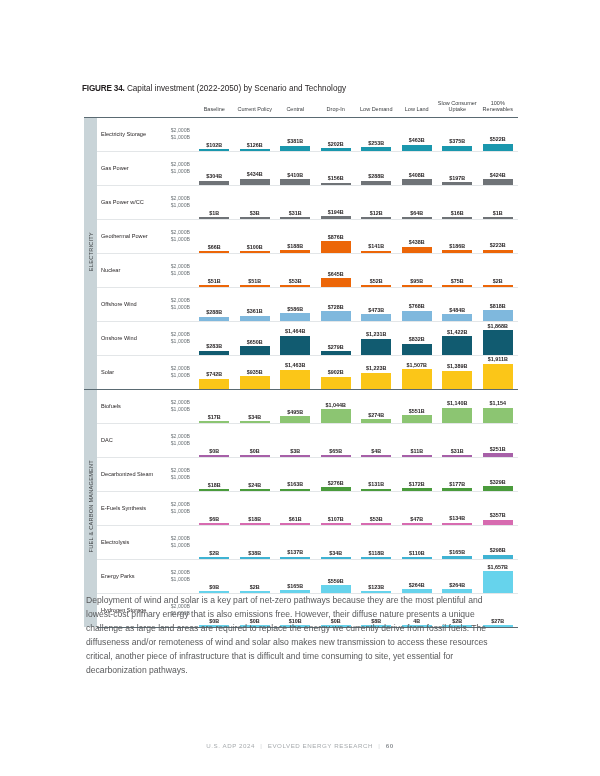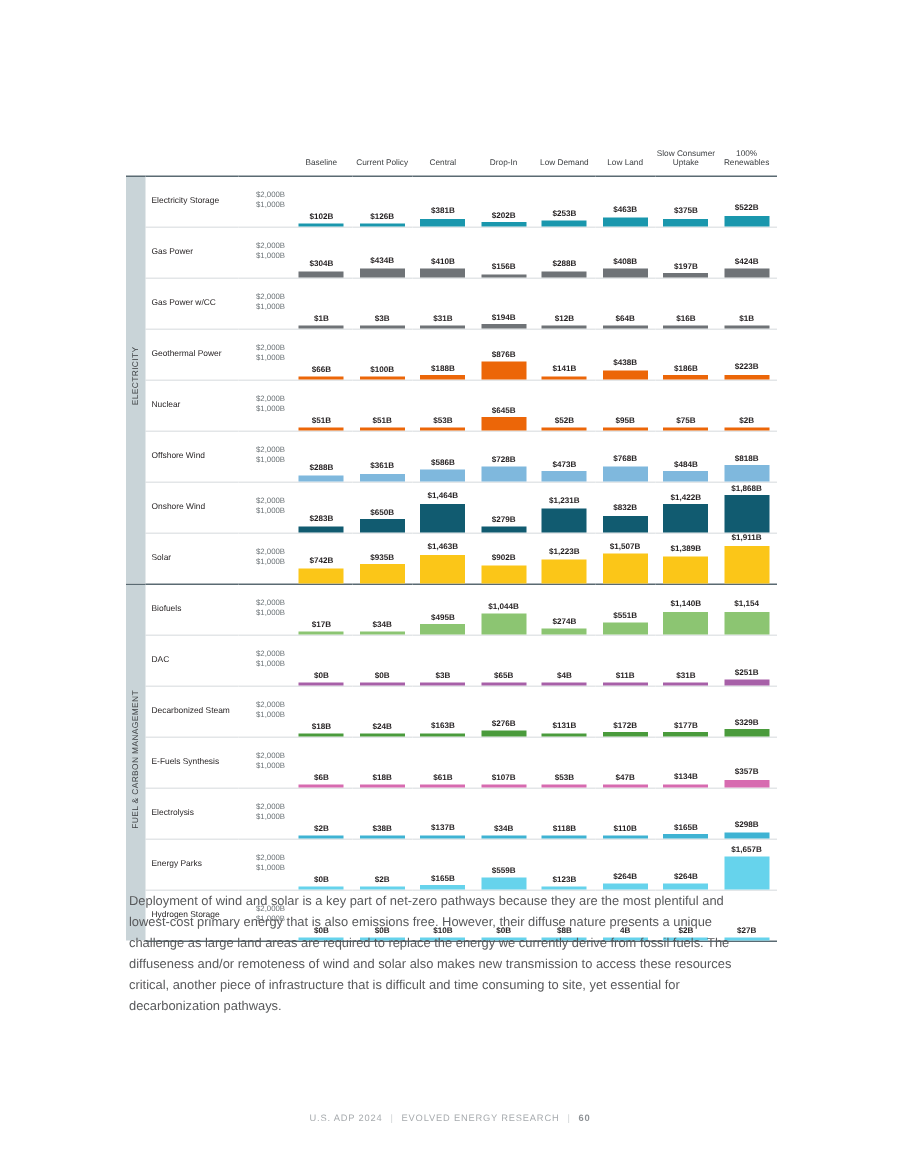--- a/index.html
+++ b/index.html
@@ -116,20 +116,24 @@
     font-family: "Liberation Sans Narrow", "Liberation Sans", sans-serif;
   }
   .footer .sep { color: #cfd3d5; padding: 0 3px; }
   .footer .pg { color: #8d9195; font-weight: 700; }
 </style>
 </head>
 <body>
 
 <div class="page">
 
+  <div class="fig-caption">
+    <span class="fignum">FIGURE 34.</span>
+    <span class="figtitle">Capital investment (2022-2050) by Scenario and Technology</span>
+  </div>
 
   <div class="table-wrap">
     <table class="cap">
       <colgroup>
         <col class="c-cat">
           <col class="c-tech">
           <col class="c-axis">
         <col class="c-data">
           <col class="c-data">
           <col class="c-data">

